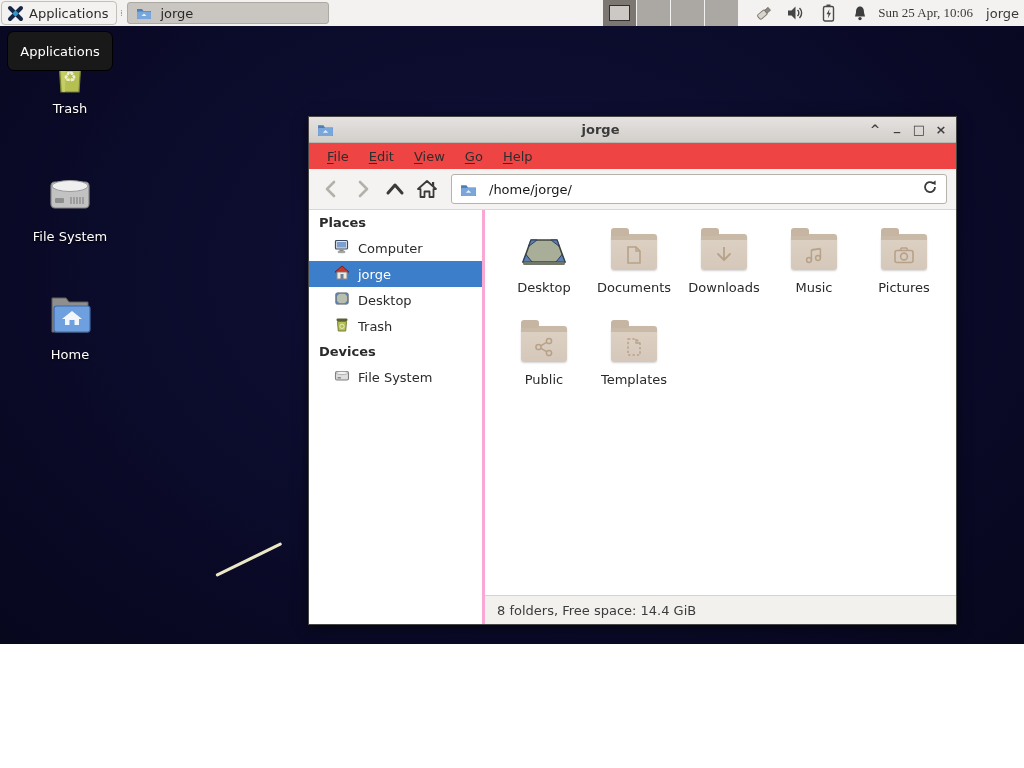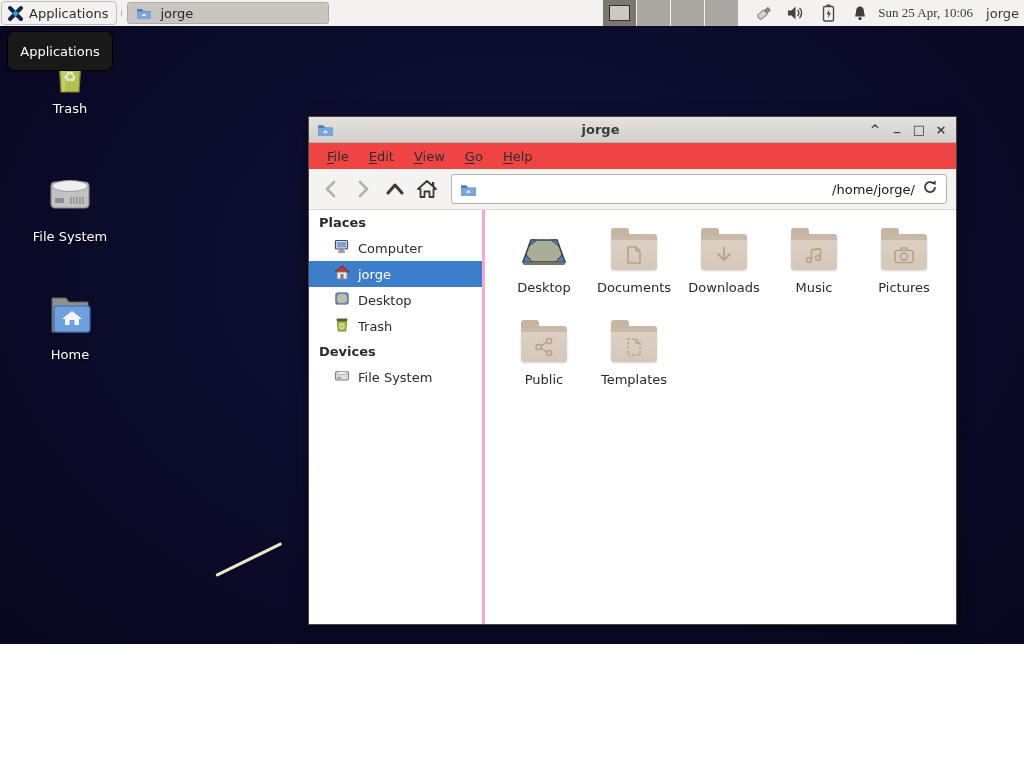--- a/index.html
+++ b/index.html
@@ -56,21 +56,21 @@
   .win-ctl { width:16px; text-align:center; color:#3d3d3d; font-weight:bold; font-size:13px; line-height:18px; }
   .win-ctl.shade { font-size:12px; }
   .win-ctl.minimize { line-height:10px; }
   .menubar { height:26px; background:#ef4444; display:flex; align-items:center; padding-left:8px; flex:0 0 26px; }
   .menu-item { padding:3px 10px; font-size:13px; color:#2d2d2d; }
   .mn { text-decoration:underline; text-underline-offset:2px; }
   .toolbar { height:41px; background:#f5f3f1; border-bottom:1px solid #dad7d3; display:flex; align-items:center;
              padding:0 9px; gap:6px; flex:0 0 41px; }
   .nav-btn { width:26px; height:26px; display:flex; align-items:center; justify-content:center; }
   .pathbar { flex:1; height:30px; margin-left:5px; background:#fff; border:1px solid #b6b2ac; border-radius:3px;
-             display:flex; align-items:center; gap:7px; padding:0 8px;text-align:right; }
+             display:flex; align-items:center; gap:12px; padding:0 8px; }
   .path-text { flex:1; font-size:13px; color:#161616; }
   .window-body { flex:1; display:flex; min-height:0; }
   .sidebar { width:176px; background:#fff; border-right:3px solid #f9a8d4; padding-top:0; flex:0 0 176px; }
   .side-header { font-weight:bold; font-size:13px; color:#2b2b2b; padding:5px 10px 5px 10px; }
   .side-item { display:flex; align-items:center; gap:8px; padding:4px 4px 4px 25px; font-size:13px; color:#2b2b2b; }
   .side-item.selected { background:#3d7ecb; color:#fff; }
   .main-col { flex:1; display:flex; flex-direction:column; min-width:0; }
   .files { flex:1; background:#fff; padding:16px 0 0 14px; display:flex; flex-wrap:wrap; align-content:flex-start; }
   .file-cell { width:90px; height:92px; display:flex; flex-direction:column; align-items:center; }
   .file-icon { width:52px; height:52px; display:flex; align-items:center; justify-content:center; }
@@ -458,20 +458,23 @@
                     <path d="M11 2 V6 H15" fill="none" stroke="#b7a289" stroke-width="1.3"></path>
                   </svg>
                 </span>
               </div>
             </div>
             <span class="file-label">Templates</span>
           </div>
 
 
         </div>
+        <div class="statusbar">
+          <span>8 folders, Free space: 14.4 GiB</span>
+        </div>
       </div>
     </div>
   </div>
 
   <div class="debian-logo"><span>deb</span><span class="logo-i"><span>ı</span><span class="logo-dot"></span></span><span>an</span></div>
 
   <div class="dock">
     <div class="dock-icon">
       <div class="show-desktop"></div>
     </div>

